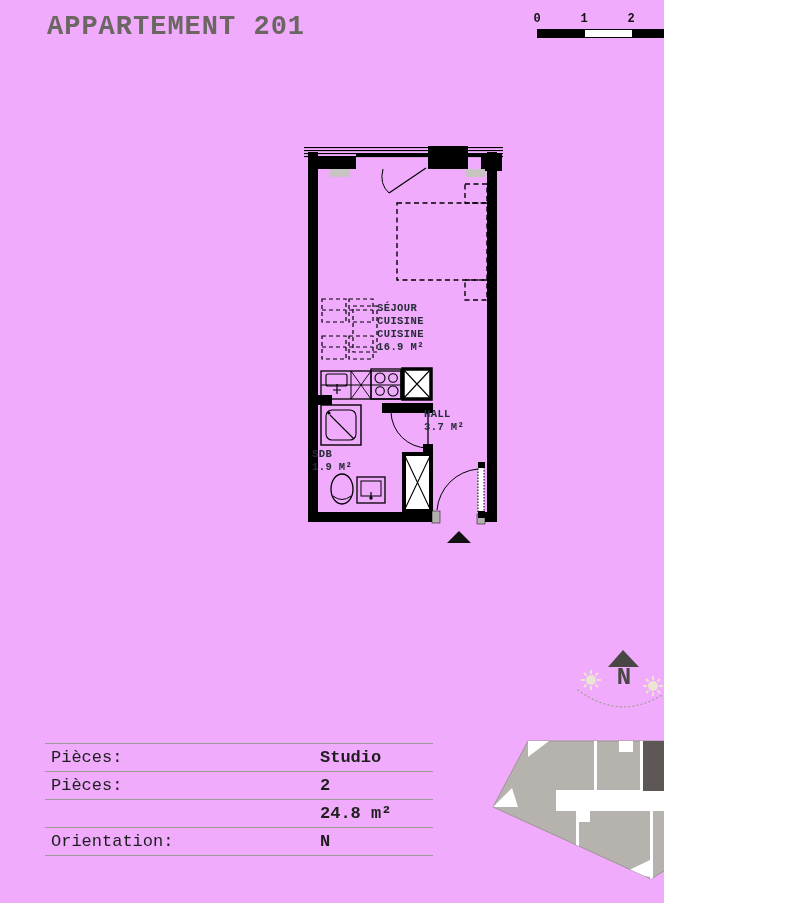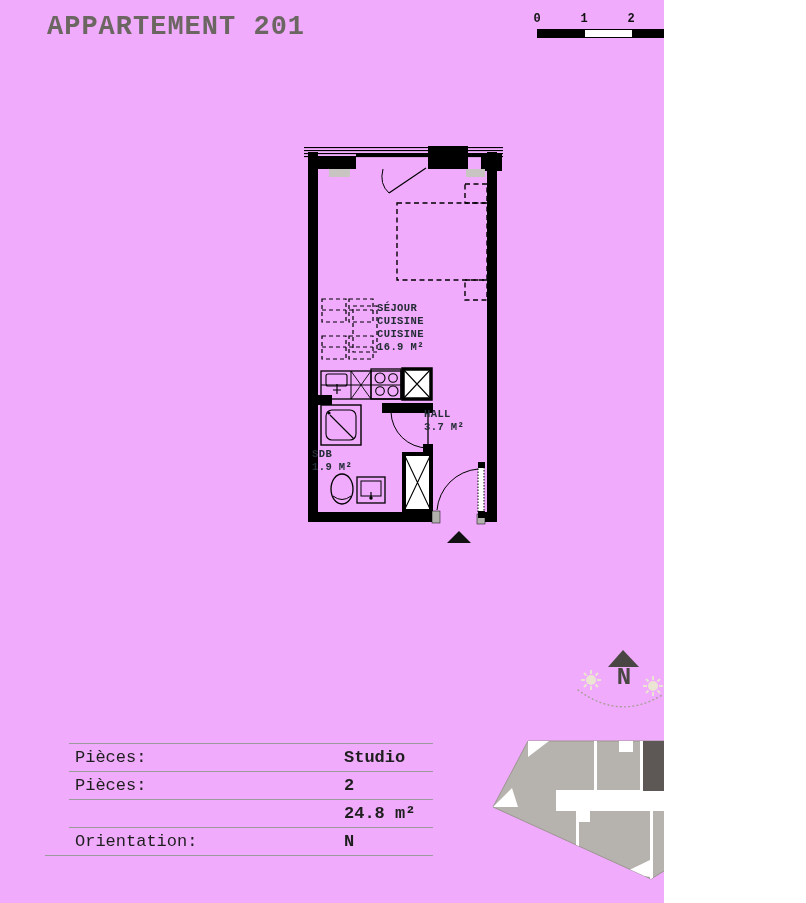--- a/index.html
+++ b/index.html
@@ -24,21 +24,21 @@
   .lbl-sejour{left:377px;top:302px;width:120px;}
   .lbl-hall{left:424px;top:408px;width:80px;}
   .lbl-sdb{left:312px;top:448px;width:80px;}
   
   .n-letter{position:absolute;left:603px;top:664px;width:42px;text-align:center;
             font-size:24px;font-weight:bold;color:#4a4643;}
   
   .details{position:absolute;left:45px;top:743px;width:388px;
            border-bottom:1px solid #9b9b9b;color:#1e1e1e;}
   .detail-row{position:relative;height:27px;line-height:27px;border-top:1px solid #9b9b9b;
-              font-size:17px;margin-left:24px;}
+              font-size:17px;}
   .detail-row .lab{position:absolute;left:6px;top:0;font-weight:normal;}
   .detail-row .val{position:absolute;left:275px;top:0;font-weight:bold;}
 </style>
 </head>
 <body>
 
 <div class="page">
 
   <div class="title">APPARTEMENT 201</div>
 

